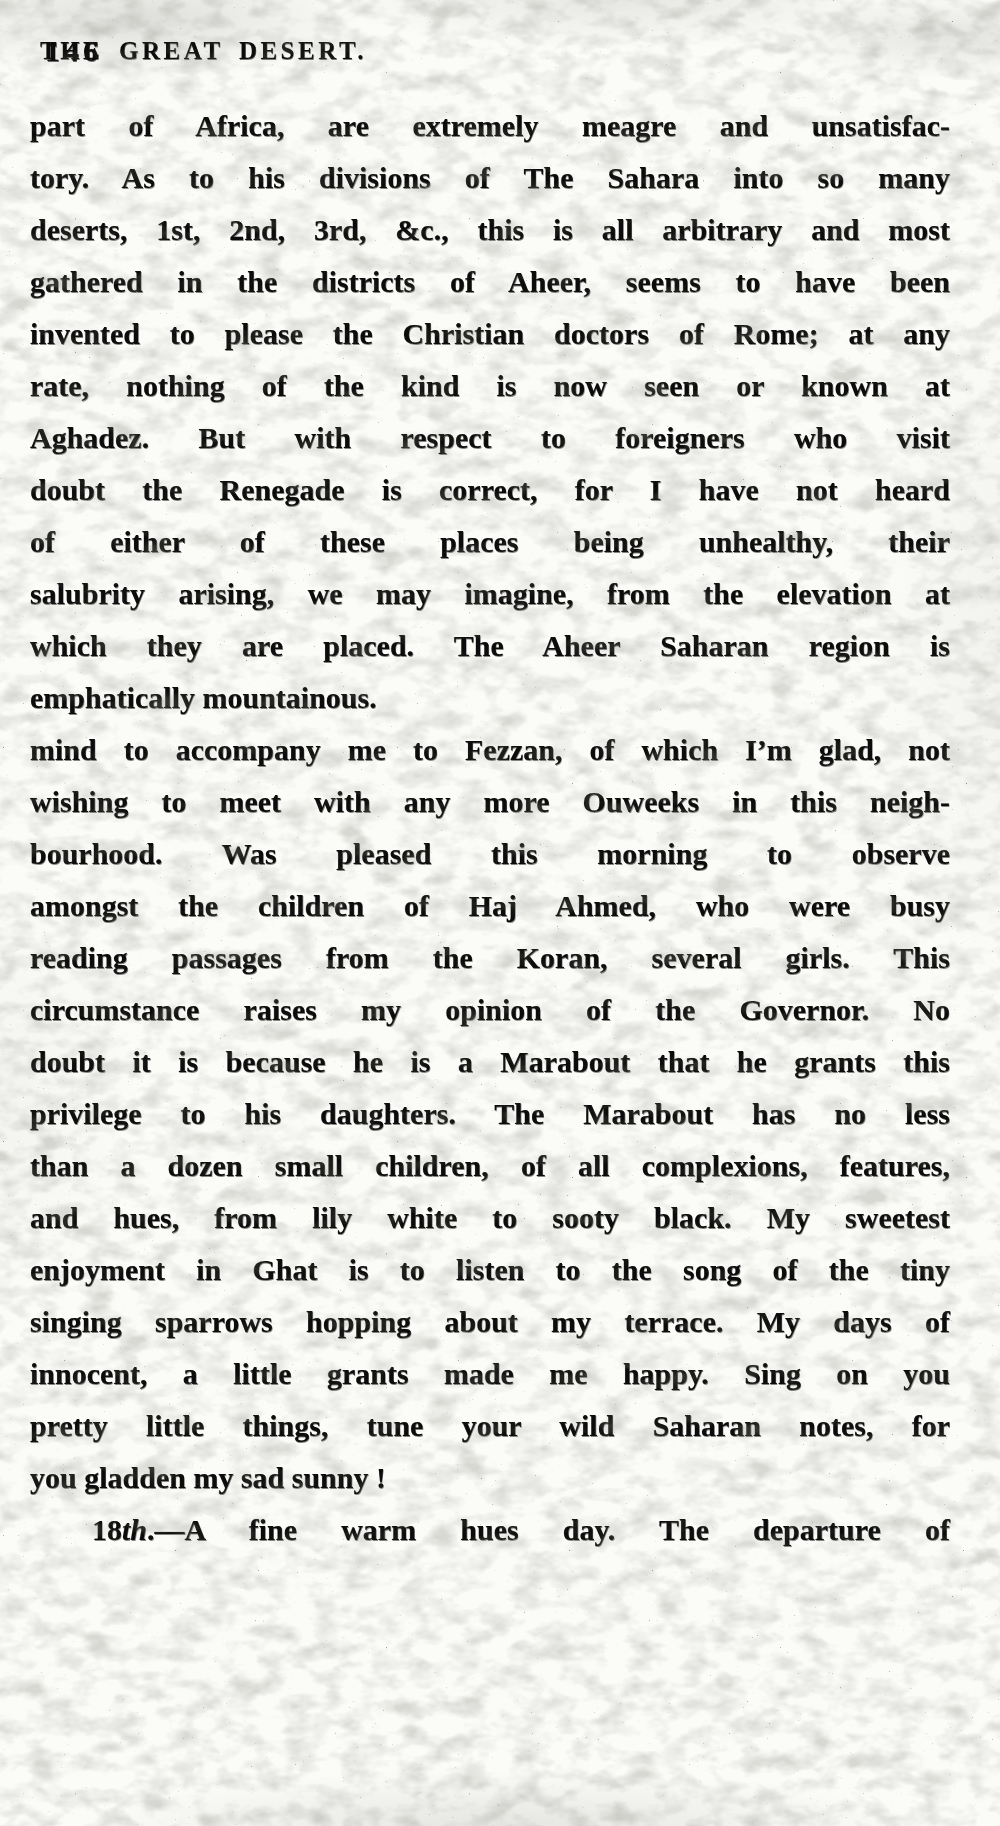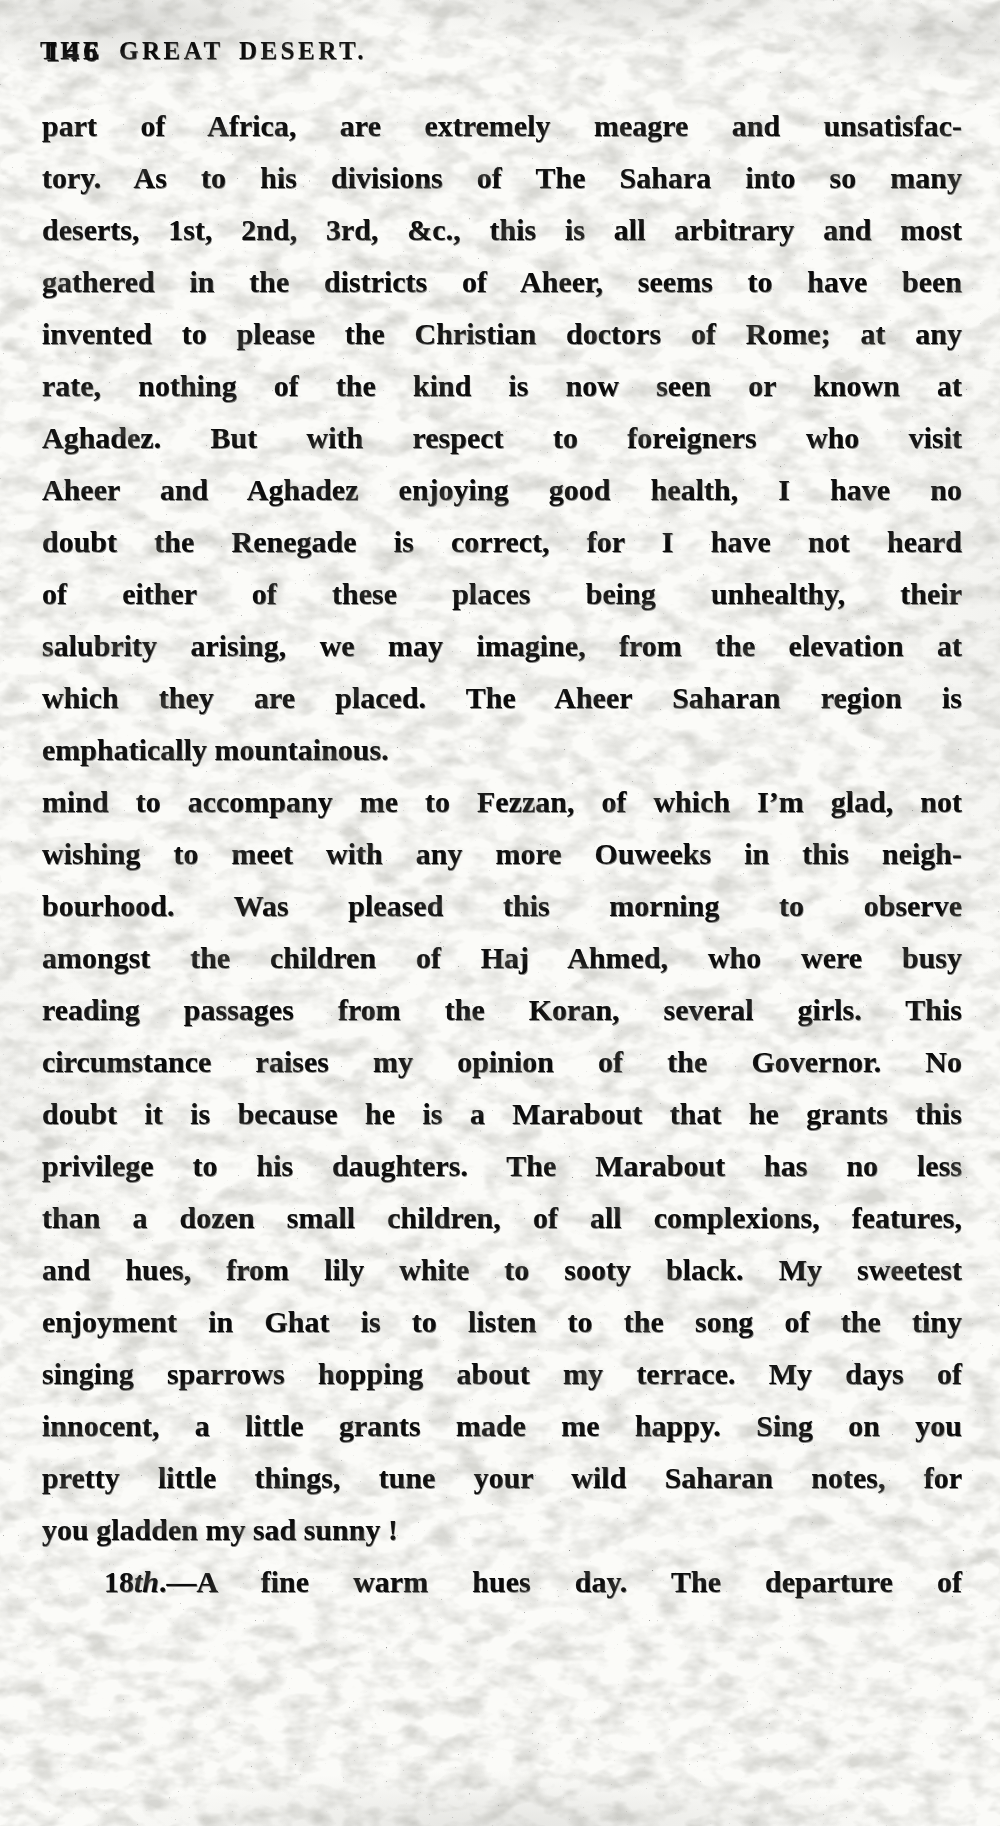--- a/index.html
+++ b/index.html
@@ -56,21 +56,21 @@
     padding-right: 40px;
     font-size: 25px;
     font-weight: bold;
     letter-spacing: 3.5px;
     word-spacing: 6px;
     text-shadow: 0.5px 0.5px 0 rgba(10,10,10,.55);
   }
   .text-block {
     position: absolute;
     top: 100px;
-    left: 42px;
+    left: 30px;
     width: 920px;
     filter: blur(0.3px);
   }
   .line {
     height: 52px;
     line-height: 52px;
     font-size: 30px;
     font-weight: bold;
     text-align: justify;
     text-align-last: justify;
@@ -98,21 +98,20 @@
   </div>
 
   <div class="text-block">
       <div class="line">part of Africa, are extremely meagre and unsatisfac-</div>
       <div class="line">tory.  As to his divisions of The Sahara into so many</div>
       <div class="line">deserts, 1st, 2nd, 3rd, &amp;c., this is all arbitrary and most</div>
       <div class="line">gathered in the districts of Aheer, seems to have been</div>
       <div class="line">invented to please the Christian doctors of Rome; at any</div>
       <div class="line">rate, nothing of the kind is now seen or known at</div>
       <div class="line">Aghadez.  But with respect to foreigners who visit</div>
-      <div class="line">Aheer and Aghadez enjoying good health, I have no</div>
       <div class="line">doubt the Renegade is correct, for I have not heard</div>
       <div class="line">of either of these places being unhealthy, their</div>
       <div class="line">salubrity arising, we may imagine, from the elevation at</div>
       <div class="line">which they are placed.  The Aheer Saharan region is</div>
       <div class="line no-just">emphatically mountainous.</div>
       <div class="line">mind to accompany me to Fezzan, of which I’m glad, not</div>
       <div class="line">wishing to meet with any more Ouweeks in this neigh-</div>
       <div class="line">bourhood.  Was pleased this morning to observe</div>
       <div class="line">amongst the children of Haj Ahmed, who were busy</div>
       <div class="line">reading passages from the Koran, several girls.  This</div>

